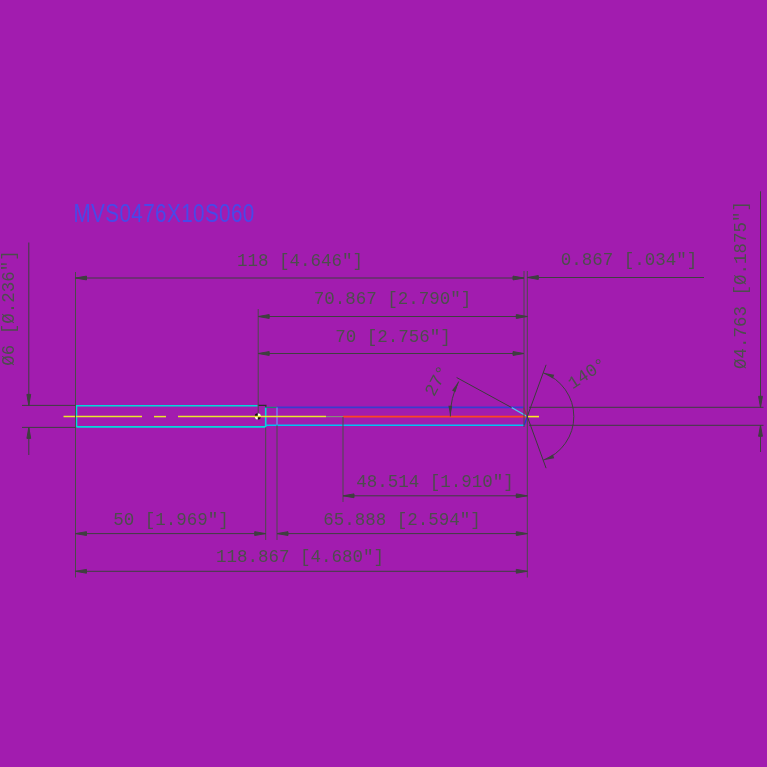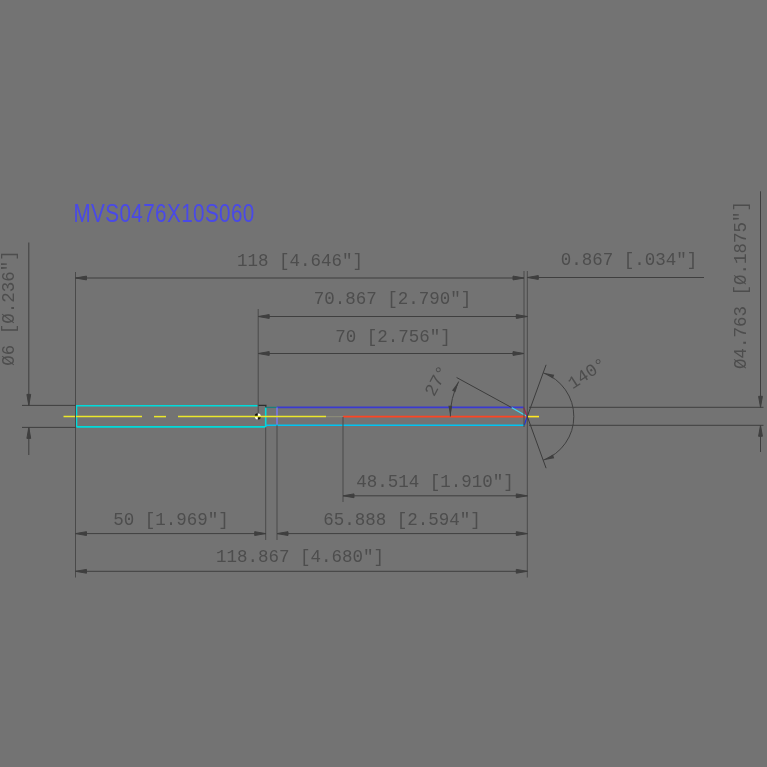--- a/index.html
+++ b/index.html
@@ -1,16 +1,16 @@
 <!DOCTYPE html>
 <html><head>
 <meta charset="utf-8">
 <style>
 html,body{margin:0;padding:0;background:#fbfbf9;}
-.wrap{position:relative;width:767px;height:767px;background:#737373;overflow:hidden;}
+.wrap{position:relative;width:767px;height:767px;background:#a21caf;overflow:hidden;}
 svg{position:absolute;left:0;top:0;}
 text{font-family:"Liberation Sans",sans-serif;fill:#4d4d4d;}
 .dim{font-family:"Liberation Mono",monospace;font-size:17.5px;letter-spacing:0px;}
 .ttl{font-family:"Liberation Sans",sans-serif;font-size:25.5px;fill:#4949e8;letter-spacing:0.5px;}
 </style>
 </head>
 <body>
 <div class="wrap">
 <svg width="767" height="767" viewBox="0 0 767 767">
 

